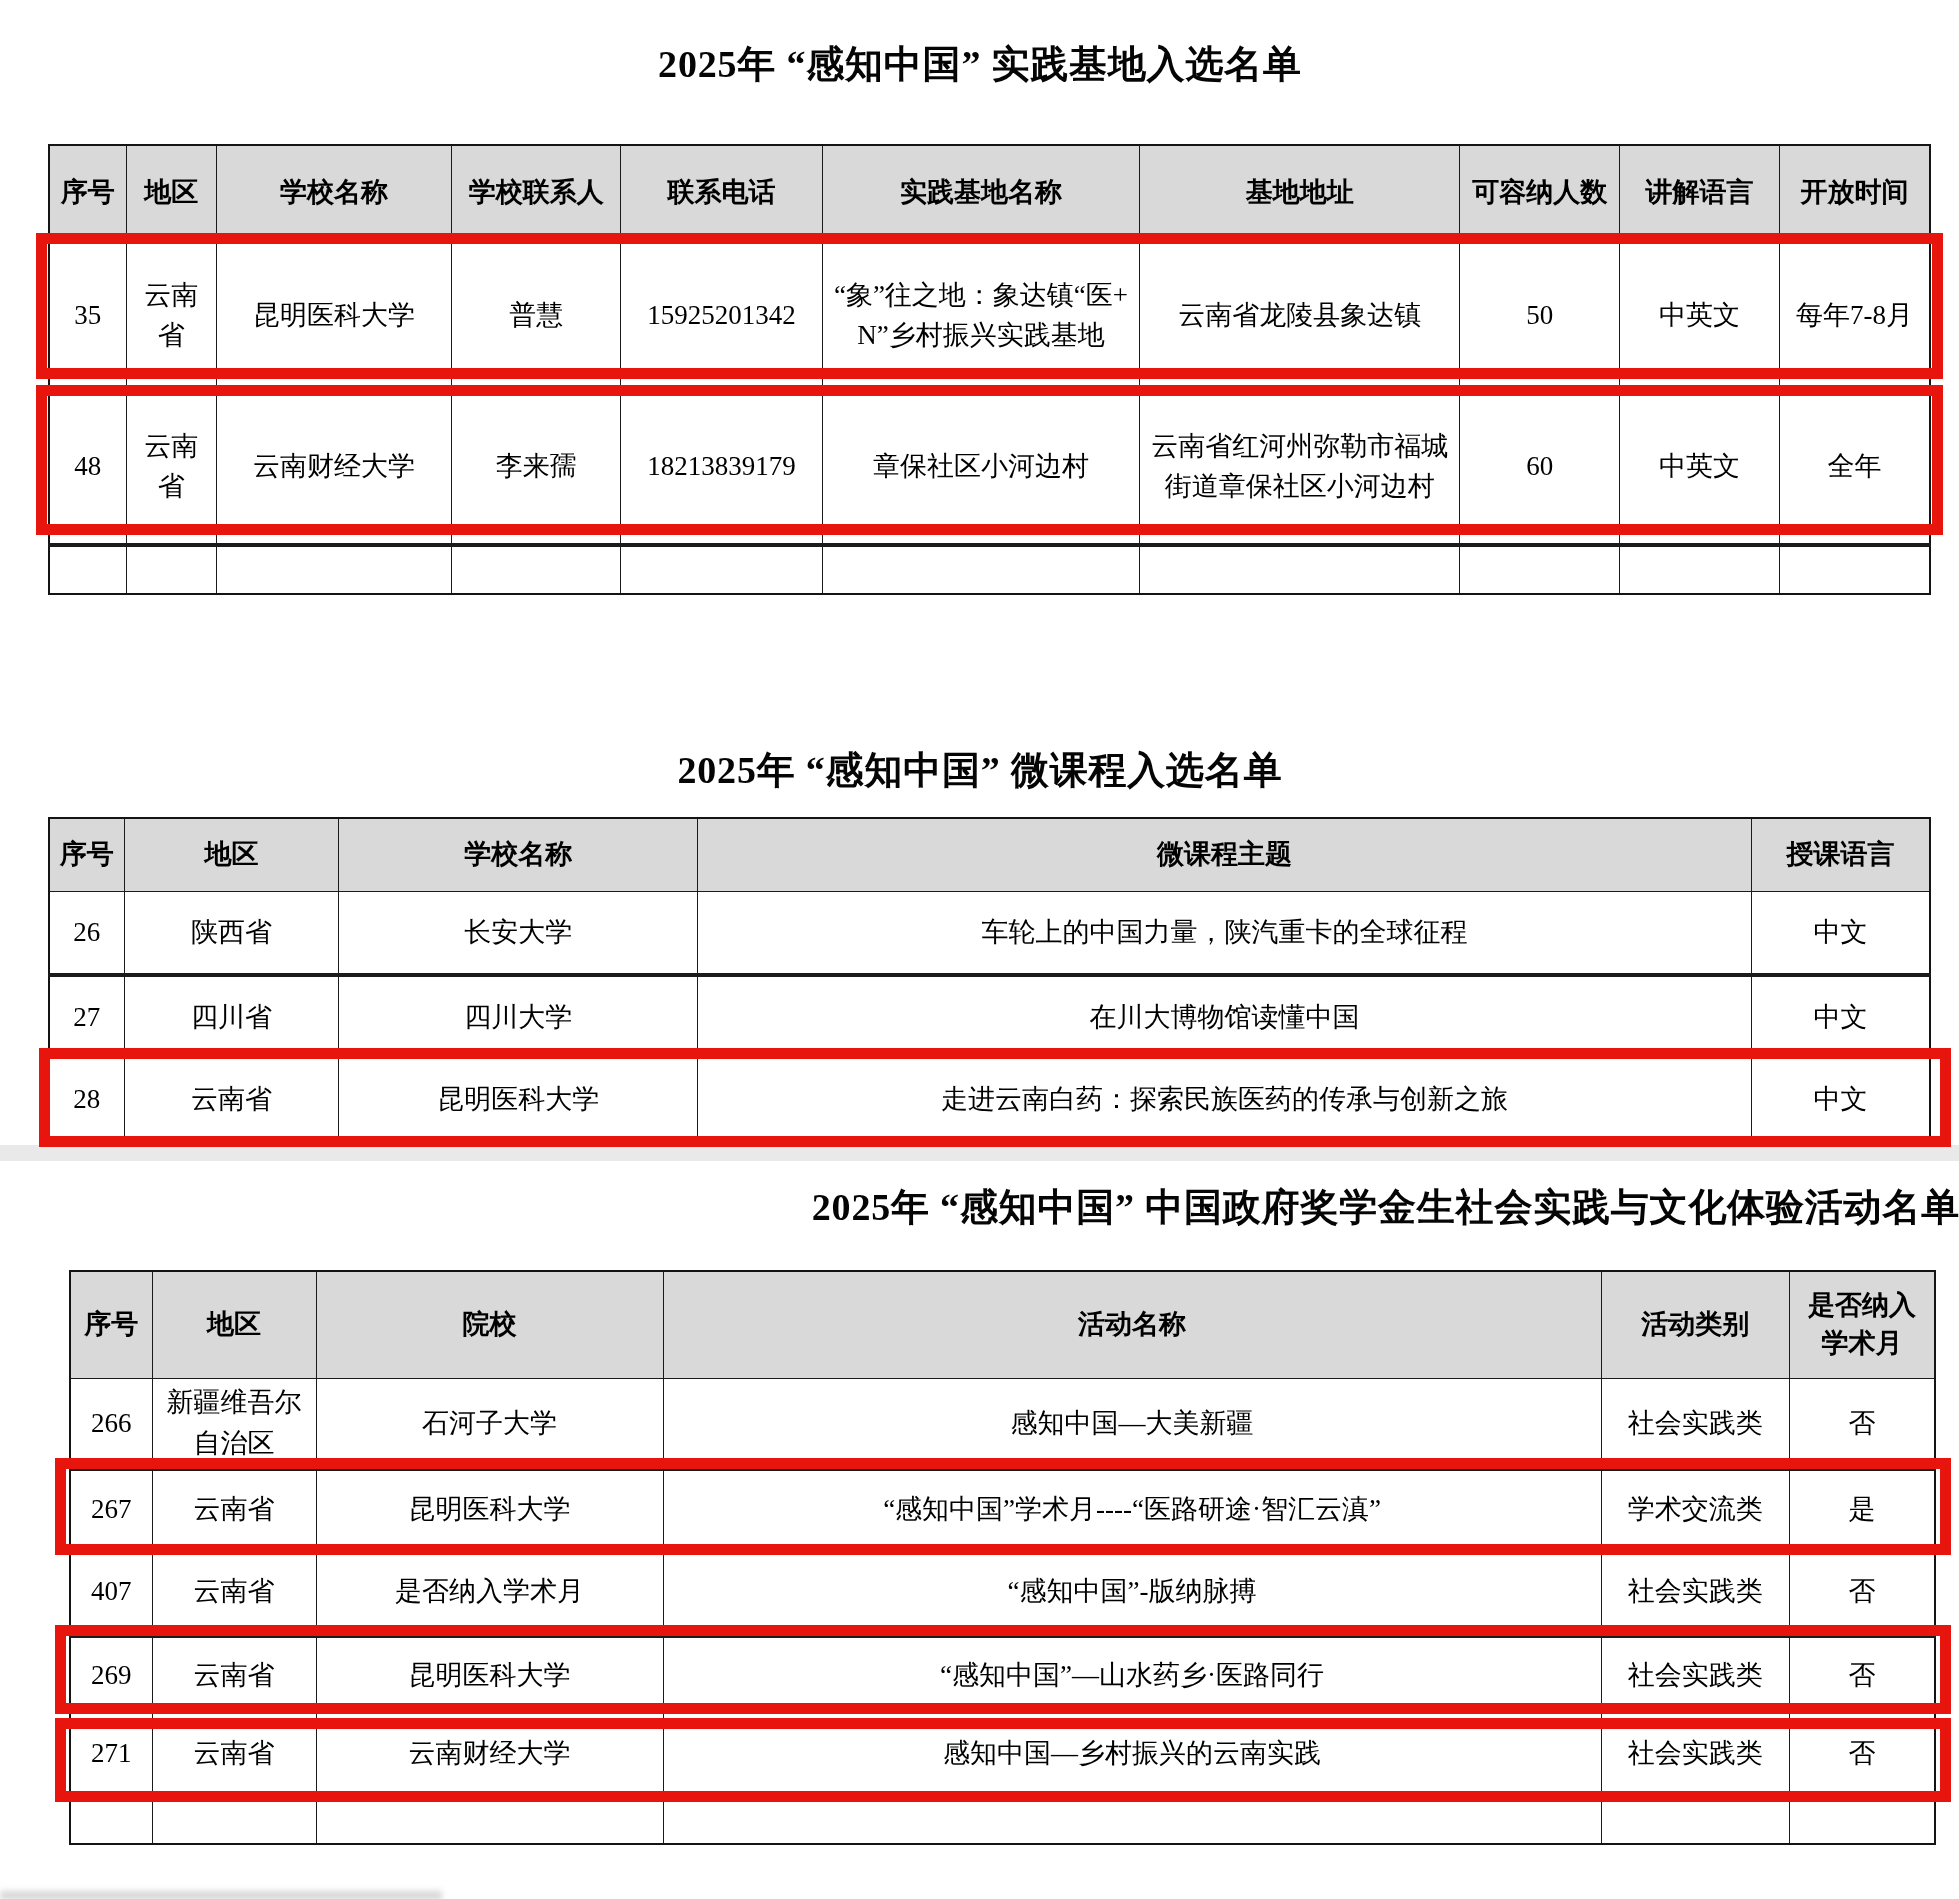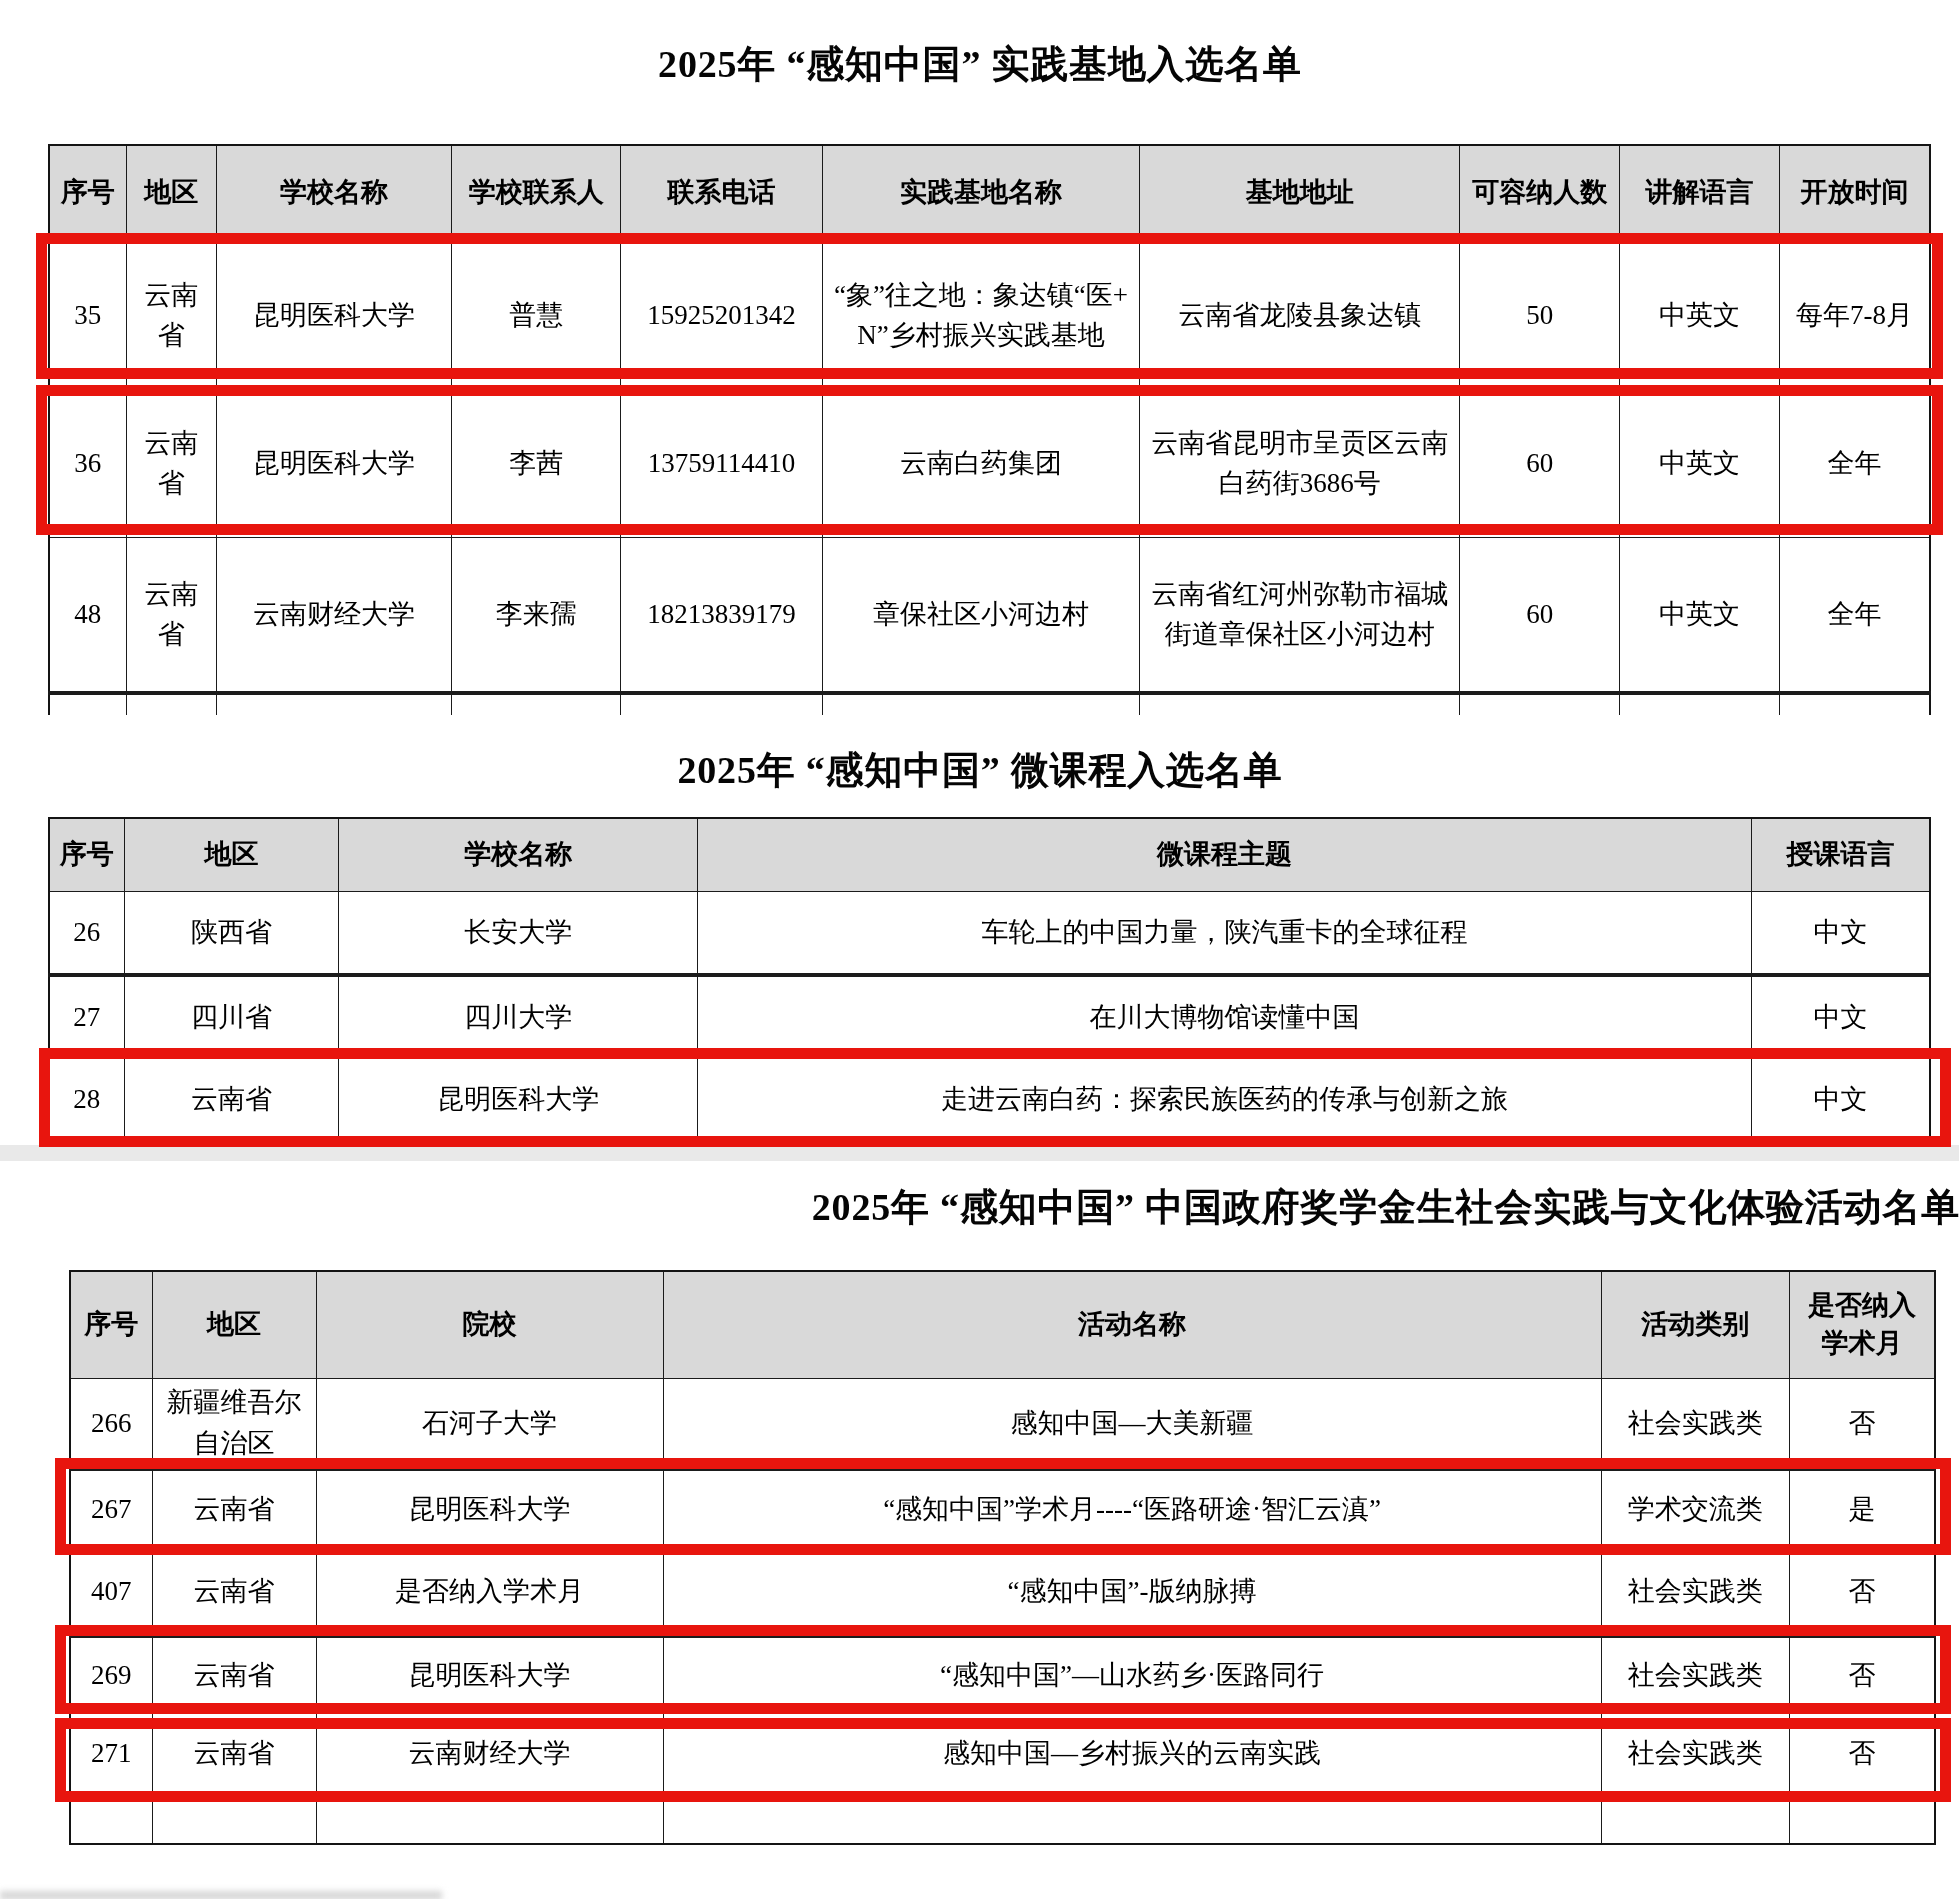--- a/index.html
+++ b/index.html
@@ -82,32 +82,20 @@
           <td>云南省</td>
           <td>昆明医科大学</td>
           <td>普慧</td>
           <td>15925201342</td>
           <td>“象”往之地：象达镇“医+N”乡村振兴实践基地</td>
           <td>云南省龙陵县象达镇</td>
           <td>50</td>
           <td>中英文</td>
           <td>每年7-8月</td>
         </tr>
-        <tr style="height:148px">
-          <td>36</td>
-          <td>云南省</td>
-          <td>昆明医科大学</td>
-          <td>李茜</td>
-          <td>13759114410</td>
-          <td>云南白药集团</td>
-          <td>云南省昆明市呈贡区云南白药街3686号</td>
-          <td>60</td>
-          <td>中英文</td>
-          <td>全年</td>
-        </tr>
         <tr style="height:156px" class="thick-b">
           <td>48</td>
           <td>云南省</td>
           <td>云南财经大学</td>
           <td>李来孺</td>
           <td>18213839179</td>
           <td>章保社区小河边村</td>
           <td>云南省红河州弥勒市福城街道章保社区小河边村</td>
           <td>60</td>
           <td>中英文</td>

